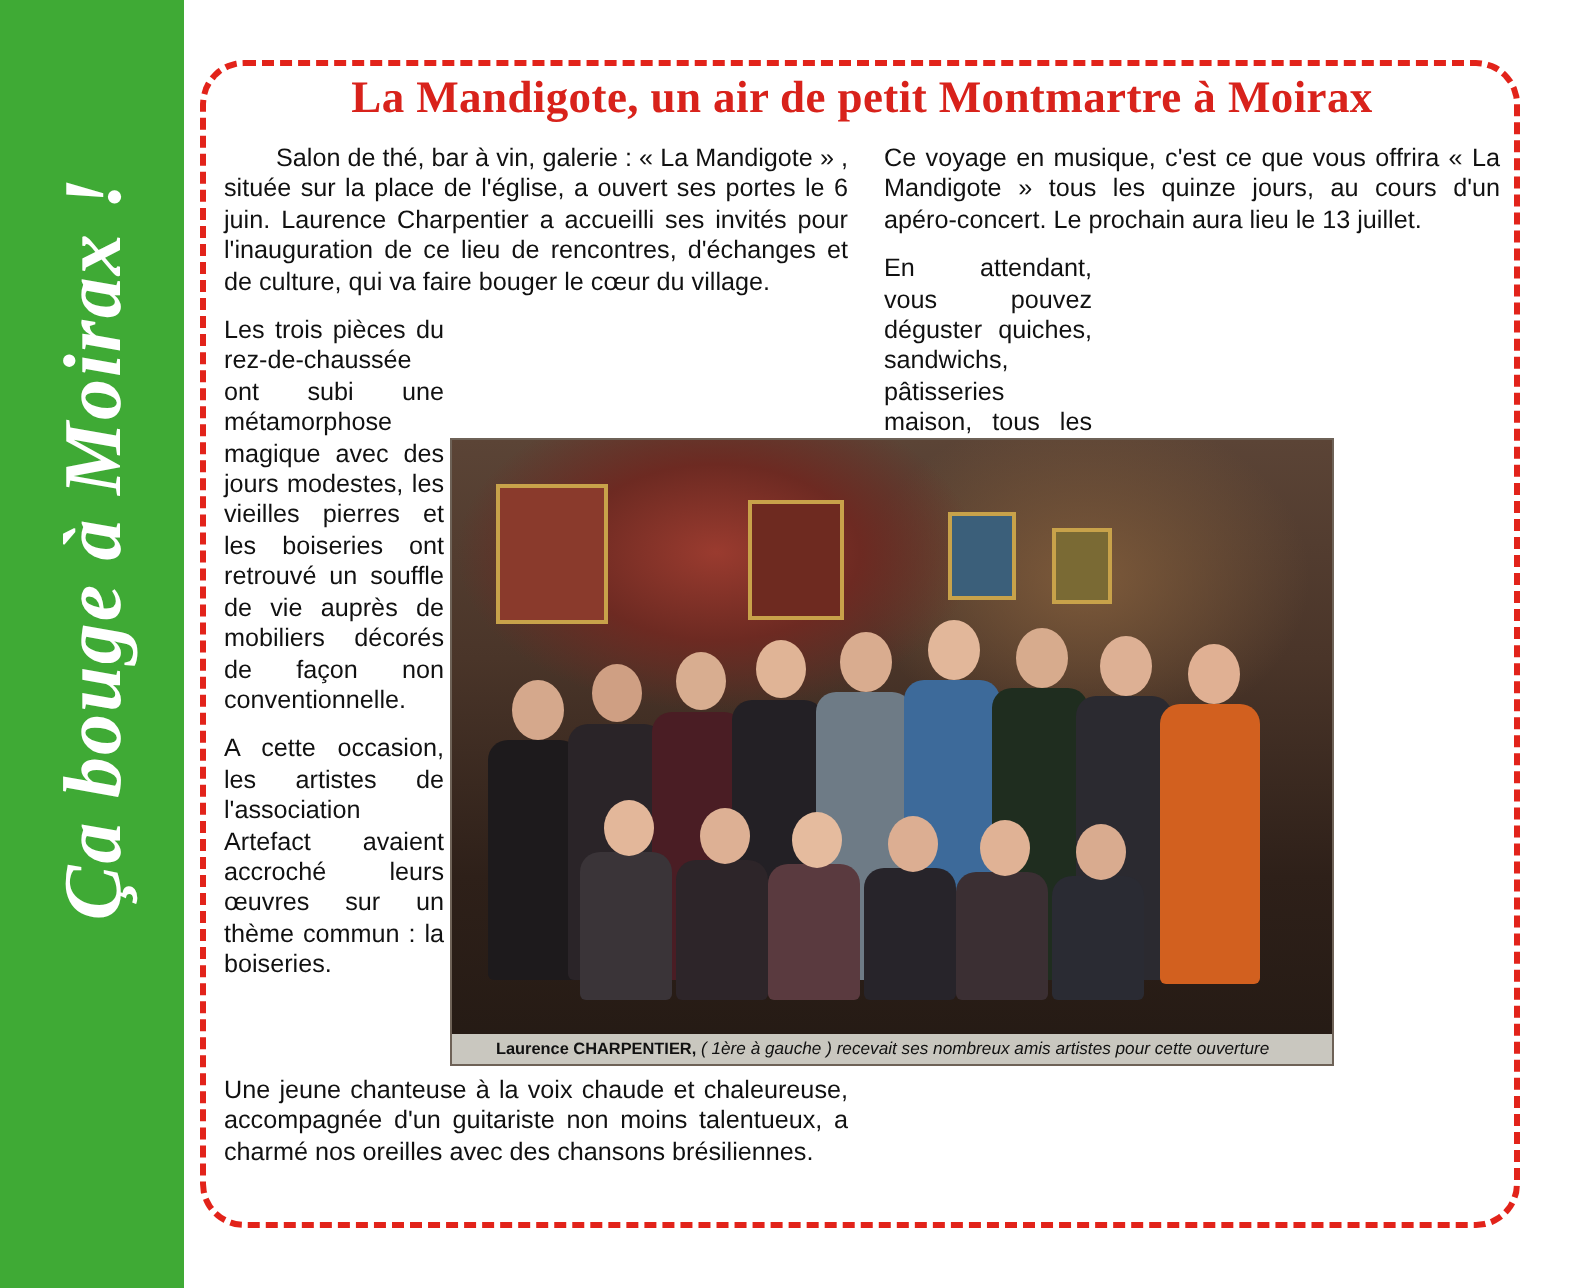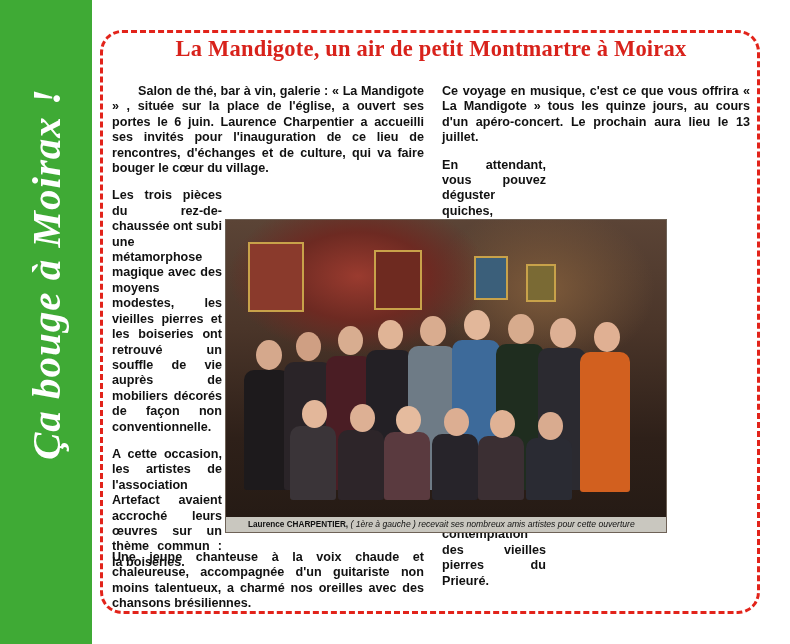--- a/index.html
+++ b/index.html
@@ -85,23 +85,22 @@
     position: absolute;
     left: 330px;
     top: 0;
     width: 308px;
   }
   p.body {
     font-family: "Liberation Sans", sans-serif;
     font-size: 12.6px;
     line-height: 15.4px;
     color: #111111;
-    margin: 12px 0 9px 0;
+    margin: 0 0 9px 0;
     text-align: justify;
-    font-weight: bold;
   }
   p.body.indent {
     text-indent: 26px;
   }
   
   .narrow-left {
     width: 110px;
   }
   .narrow-right {
     width: 104px;
@@ -184,21 +183,21 @@
   <div class="dashed-frame"></div>
 
   <div class="content">
 
     <div class="headline">La Mandigote, un  air de petit Montmartre à Moirax</div>
 
     <div class="columns">
 
       <div class="col-left">
         <p class="body indent">Salon de thé, bar à vin, galerie : « La Mandigote » , située sur la place de l'église, a ouvert ses portes le 6 juin. Laurence Charpentier a accueilli ses invités pour l'inauguration de ce lieu de rencontres, d'échanges et de culture, qui va faire bouger le cœur du village.</p>
-        <p class="body narrow-left">Les trois pièces du rez-de-chaussée ont subi une métamorphose magique avec des moyens modestes, les vieilles pierres et les boiseries ont retrouvé un souffle de vie auprès de mobiliers décorés de façon non conventionnelle.</p>
+        <p class="body narrow-left">Les trois pièces du rez-de-chaussée ont subi une métamorphose magique avec des jours modestes, les vieilles pierres et les boiseries ont retrouvé un souffle de vie auprès de mobiliers décorés de façon non conventionnelle.</p>
         <p class="body narrow-left">A cette occasion, les artistes de l'association Artefact avaient accroché leurs œuvres sur un thème commun : la boiseries.</p>
       </div>
 
       <div class="col-right">
         <p class="body">Ce voyage en musique, c'est ce que vous offrira « La Mandigote » tous les quinze jours, au cours d'un apéro-concert. Le prochain aura lieu le 13 juillet.</p>
         <p class="body narrow-right">En attendant, vous pouvez déguster quiches, sandwichs, pâtisseries maison, tous les jours sauf le mardi, et boire un thé ou du vin de pays ou d'autres vins de qualité, il y en a pour tous les goûts et toutes les bourses. La terrasse sur la place de l'église, autorisée par la mairie, permettra aux visiteurs confortablement installés de prolonger leur contemplation des vieilles pierres du Prieuré.</p>
       </div>
 
     </div>
 

